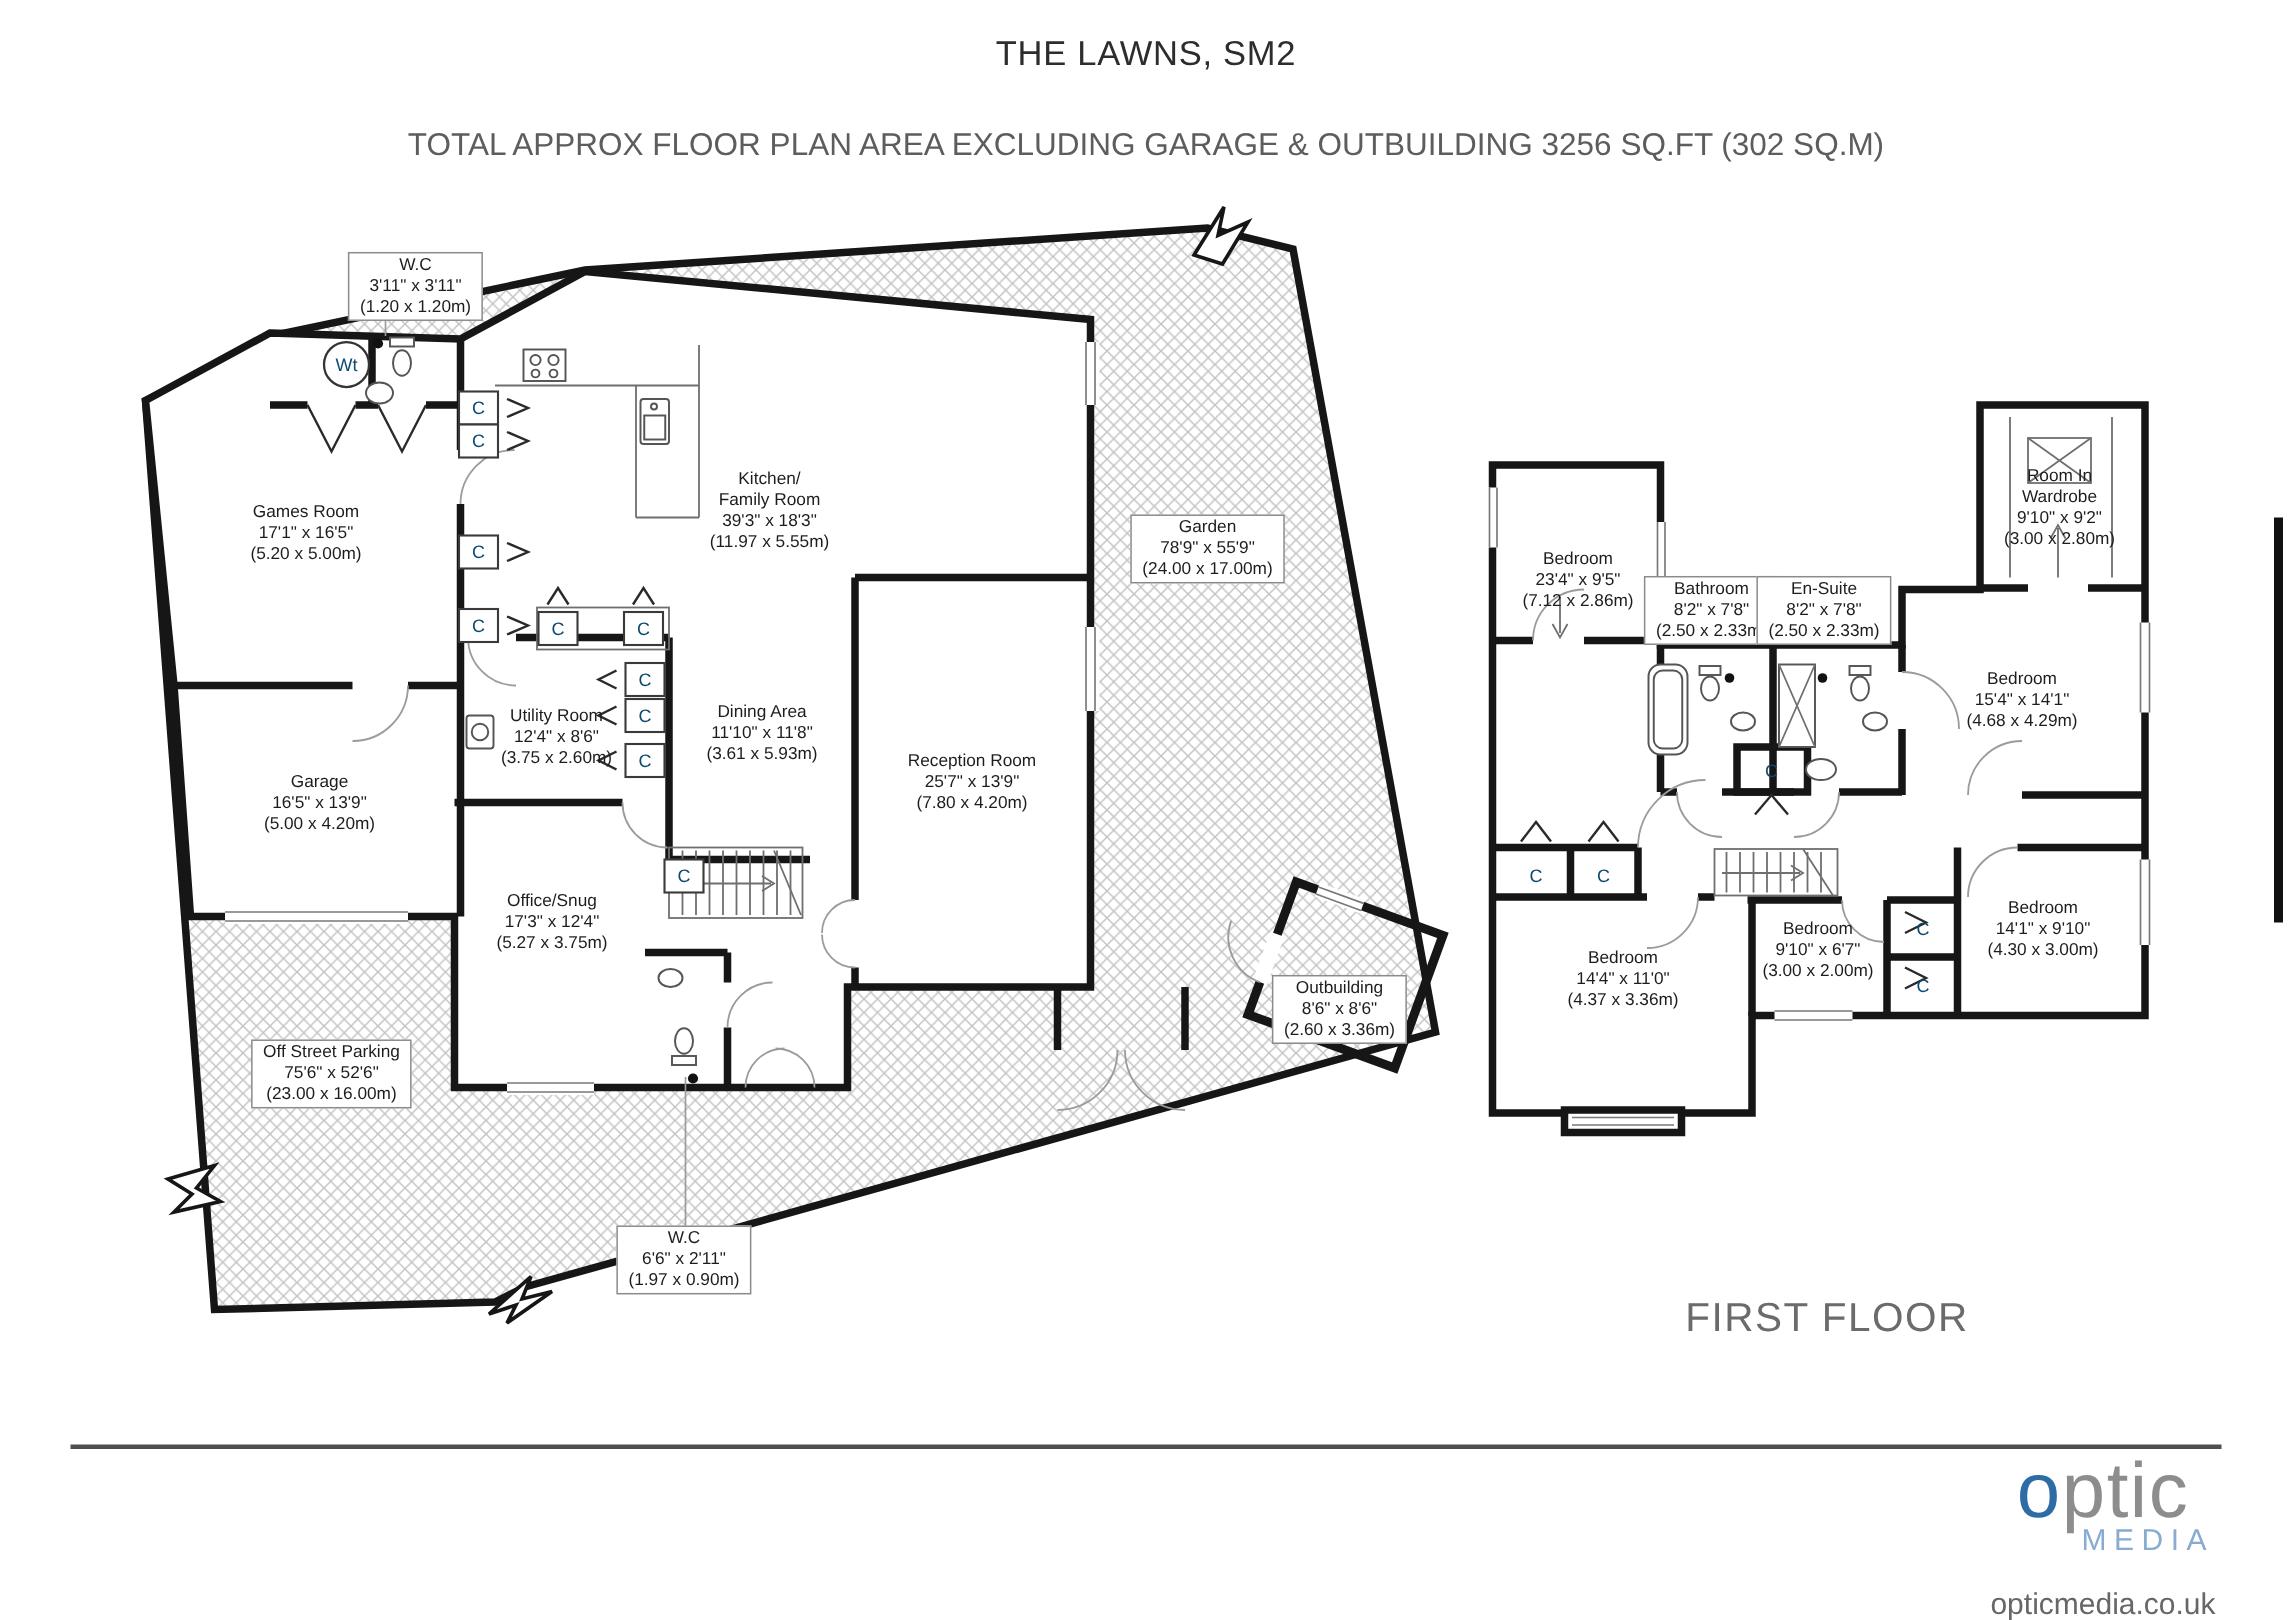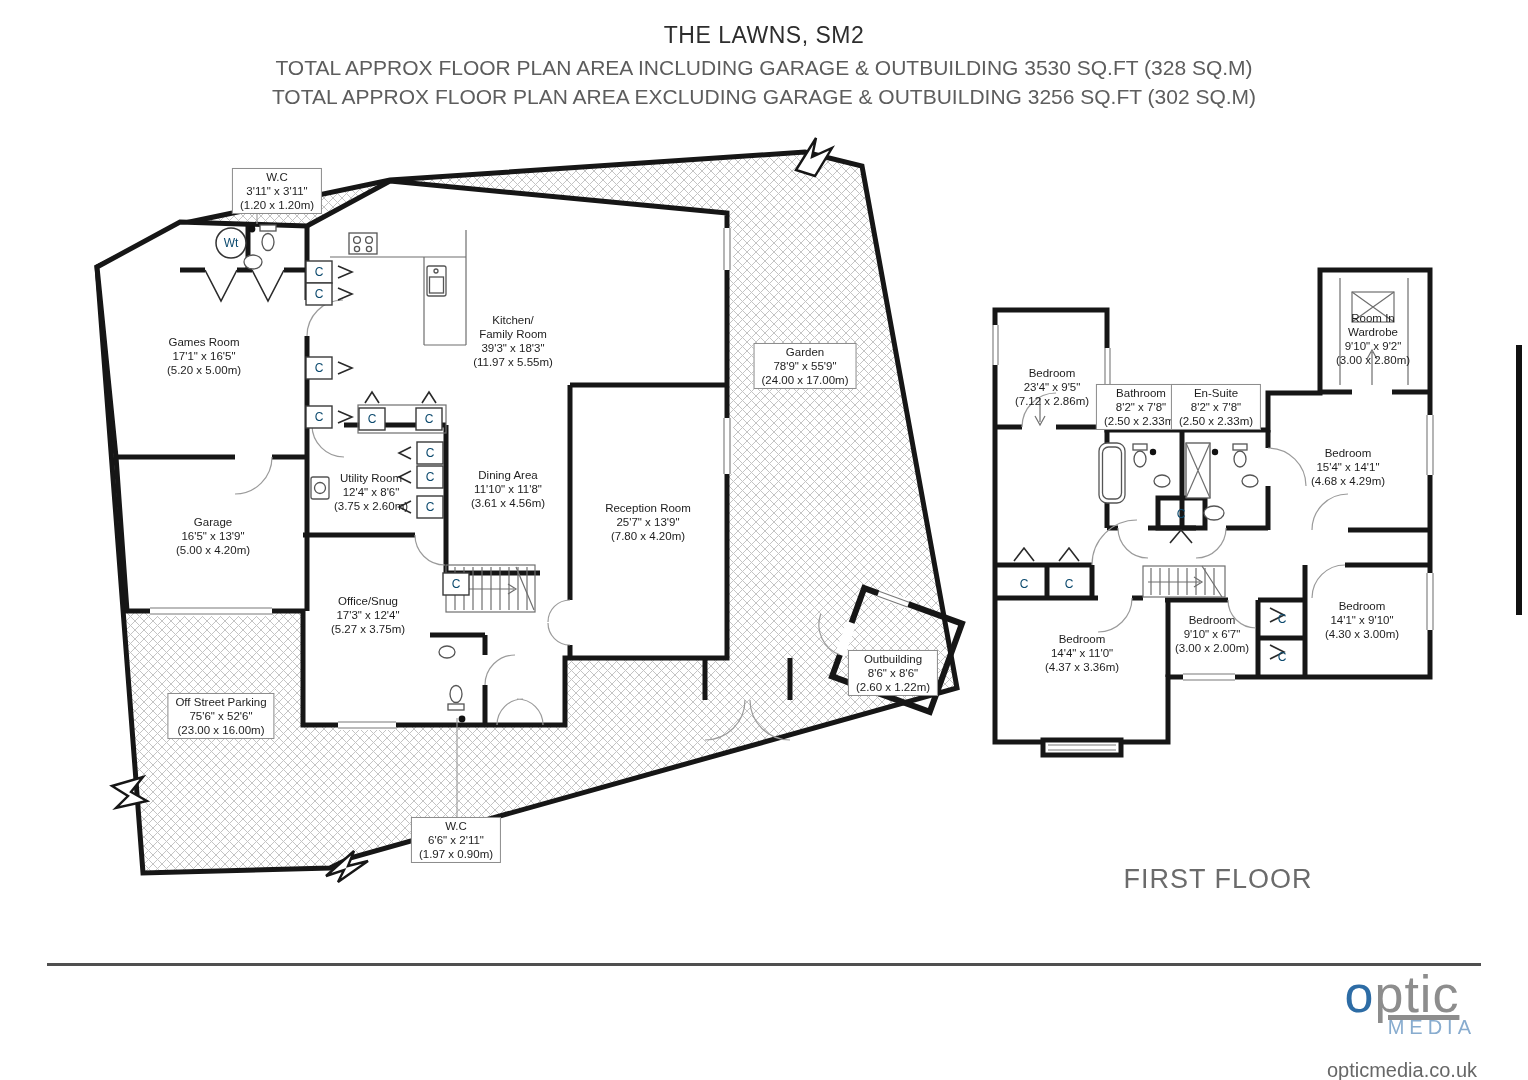--- a/index.html
+++ b/index.html
@@ -40,21 +40,20 @@
   .logo .word{font-size:52px;line-height:1;letter-spacing:1px;}
   .logo .media{font-size:20px;letter-spacing:5px;text-align:right;margin-top:-4px;padding-right:6px;}
   .logo .site{font-size:20px;color:#676767;margin-top:20px;}
 </style>
 </head>
 <body>
 
 <div class="page">
 
   <div class="hdr title">THE LAWNS, SM2</div>
-  <div class="hdr sub1">TOTAL APPROX FLOOR PLAN AREA INCLUDING GARAGE &amp; OUTBUILDING 3530 SQ.FT (328 SQ.M)</div>
   <div class="hdr sub2">TOTAL APPROX FLOOR PLAN AREA EXCLUDING GARAGE &amp; OUTBUILDING 3256 SQ.FT (302 SQ.M)</div>
 
   <svg class="plan" width="1528" height="1080" viewBox="0 0 1528 1080">
     <defs>
       <pattern id="hatch" width="9" height="9" patternUnits="userSpaceOnUse">
         <path d="M0,9 L9,0 M-1,1 L1,-1 M8,10 L10,8" stroke="#c4c4c4" stroke-width="1" fill="none"></path>
         <path d="M0,0 L9,9 M8,-1 L10,1 M-1,8 L1,10" stroke="#c4c4c4" stroke-width="1" fill="none"></path>
       </pattern>
     </defs>
 
@@ -287,21 +286,21 @@
     <div>(24.00 x 17.00m)</div>
   </div>
   <div class="rlabel" style="left:371px;top:492px">
     <div class="rn">Utility Room</div>
     <div>12'4" x 8'6"</div>
     <div>(3.75 x 2.60m)</div>
   </div>
   <div class="rlabel" style="left:508px;top:489px">
     <div class="rn">Dining Area</div>
     <div>11'10" x 11'8"</div>
-    <div>(3.61 x 4.56m)</div>
+    <div>(3.61 x 5.93m)</div>
   </div>
   <div class="rlabel" style="left:648px;top:522px">
     <div class="rn">Reception Room</div>
     <div>25'7" x 13'9"</div>
     <div>(7.80 x 4.20m)</div>
   </div>
   <div class="rlabel" style="left:213px;top:536px">
     <div class="rn">Garage</div>
     <div>16'5" x 13'9"</div>
     <div>(5.00 x 4.20m)</div>
@@ -312,21 +311,21 @@
     <div>(5.27 x 3.75m)</div>
   </div>
   <div class="rlabel boxed" style="left:221px;top:716px">
     <div class="rn">Off Street Parking</div>
     <div>75'6" x 52'6"</div>
     <div>(23.00 x 16.00m)</div>
   </div>
   <div class="rlabel boxed" style="left:893px;top:673px">
     <div class="rn">Outbuilding</div>
     <div>8'6" x 8'6"</div>
-    <div>(2.60 x 1.22m)</div>
+    <div>(2.60 x 3.36m)</div>
   </div>
   <div class="rlabel boxed" style="left:456px;top:840px">
     <div class="rn">W.C</div>
     <div>6'6" x 2'11"</div>
     <div>(1.97 x 0.90m)</div>
   </div>
   <div class="cmark" style="left:231px;top:243px">Wt</div>
 
   <div class="cmark" style="left:319px;top:272px">C</div>
   <div class="cmark" style="left:319px;top:294px">C</div>
@@ -384,18 +383,18 @@
   <div class="cmark" style="left:1181px;top:514px">C</div>
   <div class="cmark" style="left:1024px;top:584px">C</div>
   <div class="cmark" style="left:1069px;top:584px">C</div>
   <div class="cmark" style="left:1282px;top:619px">C</div>
   <div class="cmark" style="left:1282px;top:657px">C</div>
 
   <div class="caption" style="left:1218px;top:879px">FIRST FLOOR</div>
 
   <div class="rule"></div>
   <div class="logo">
-    <div class="word"><span id="logo-o" style="color: rgb(45, 108, 165);">o</span><span id="logo-rest" style="color: rgb(141, 141, 141); text-decoration: underline;">ptic</span></div>
+    <div class="word"><span id="logo-o" style="color: rgb(45, 108, 165);">o</span><span id="logo-rest" style="color: rgb(141, 141, 141);">ptic</span></div>
     <div class="media" id="logo-media" style="color: rgb(136, 172, 207);">MEDIA</div>
     <div class="site">opticmedia.co.uk</div>
   </div>
 
 </div>
 
 </body></html>

